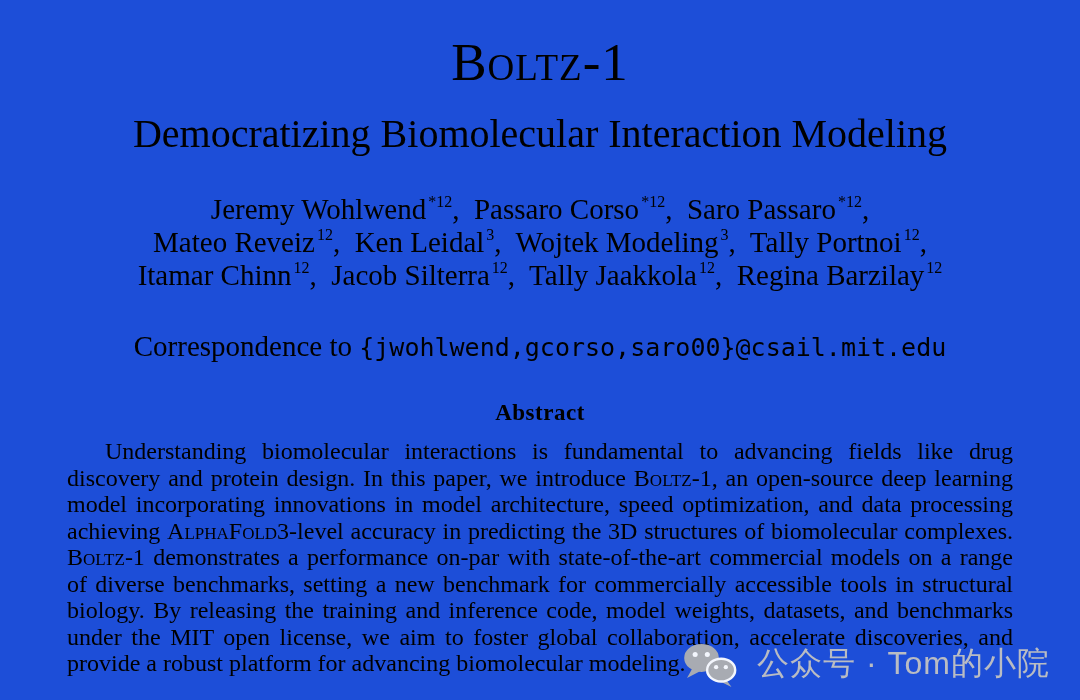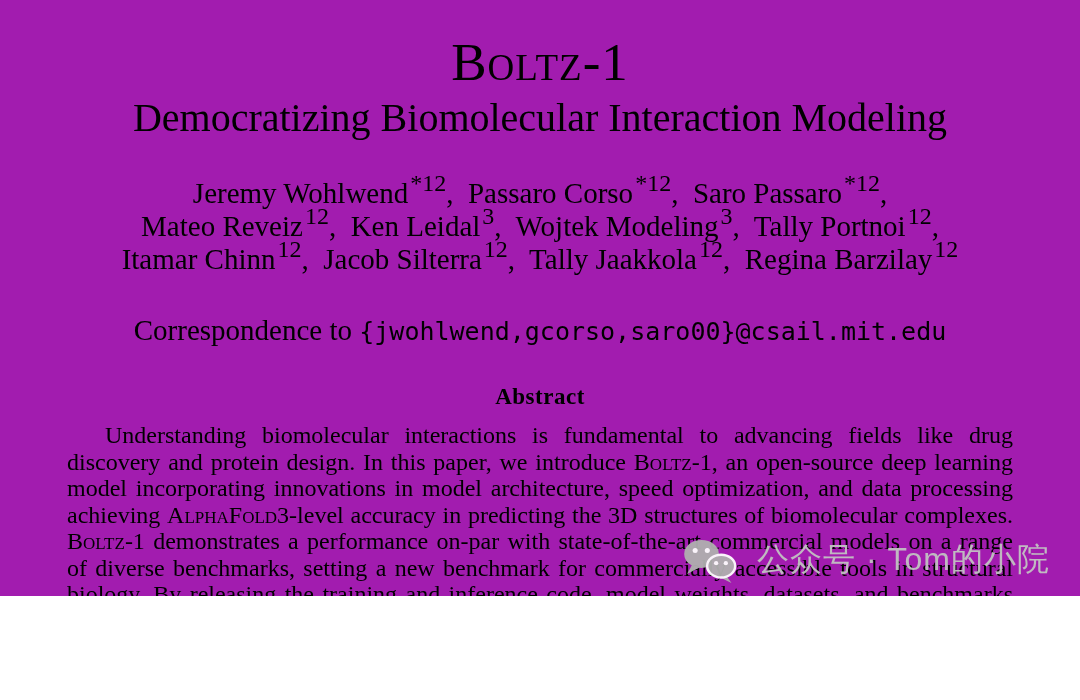--- a/index.html
+++ b/index.html
@@ -5,48 +5,48 @@
   html, body { margin: 0; padding: 0; }
   body {
     width: 1080px; height: 700px;
     background: #ffffff;
     font-family: "Liberation Serif", serif;
     color: #000000;
     overflow: hidden;
   }
   .page {
     position: relative;
-    width: 1080px; height: 596px;
-    background: #a21caf;
+    width: 1080px; height: 700px;
+    background: #1d4ed8;
     text-align: center;
     overflow: hidden;
   }
   .title {
     margin: 0;
     padding-top: 36px;
     font-size: 53px;
     line-height: 1;
     font-weight: normal;
     font-variant: small-caps;
     letter-spacing: 1px;
   }
   .subtitle {
-    margin: 6px 0 0 0;
+    margin: 22px 0 0 0;
     font-size: 40px;
     line-height: 1.15;
     font-weight: normal;
   }
   .authors {
     margin-top: 36px;
     font-size: 29px;
     line-height: 33px;
   }
   .author-line { white-space: nowrap; }
   sup.asup {
-    font-size: 24px;
+    font-size: 16px;
     line-height: 0;
     position: relative;
     top: -1px;
     vertical-align: super;
     margin-left: 2px;
   }
   .correspondence {
     margin-top: 37px;
     font-size: 29px;
     line-height: 35px;

